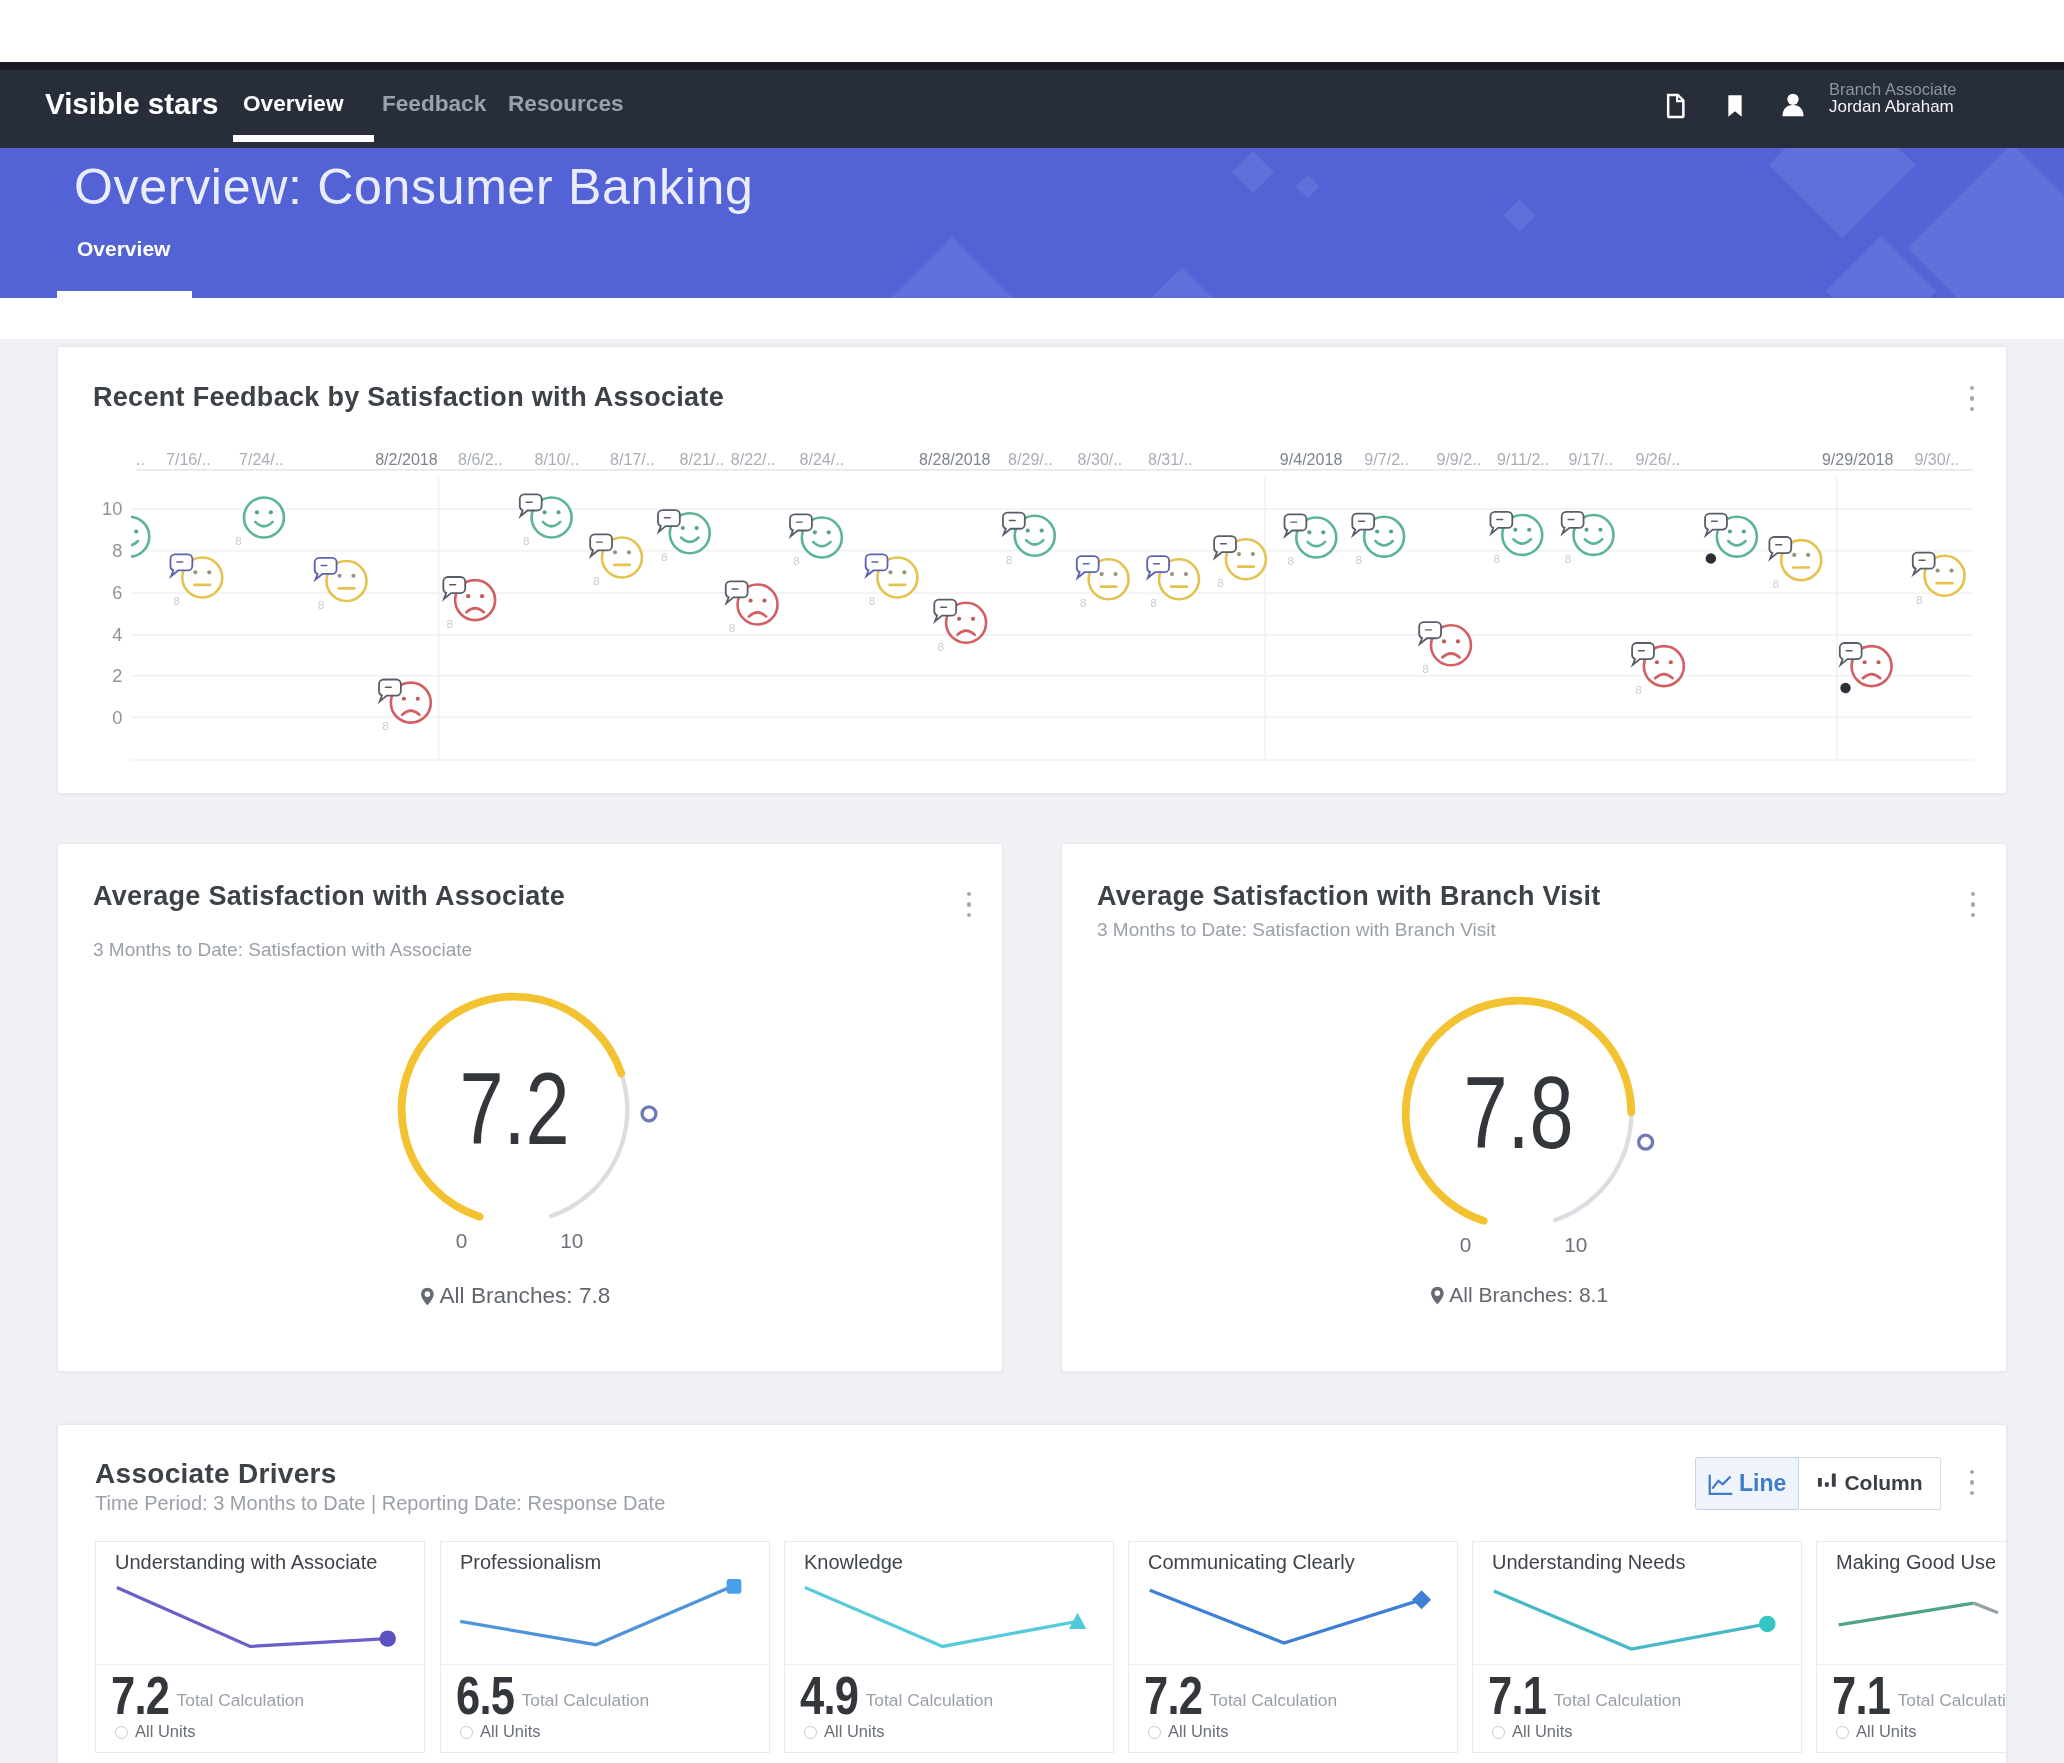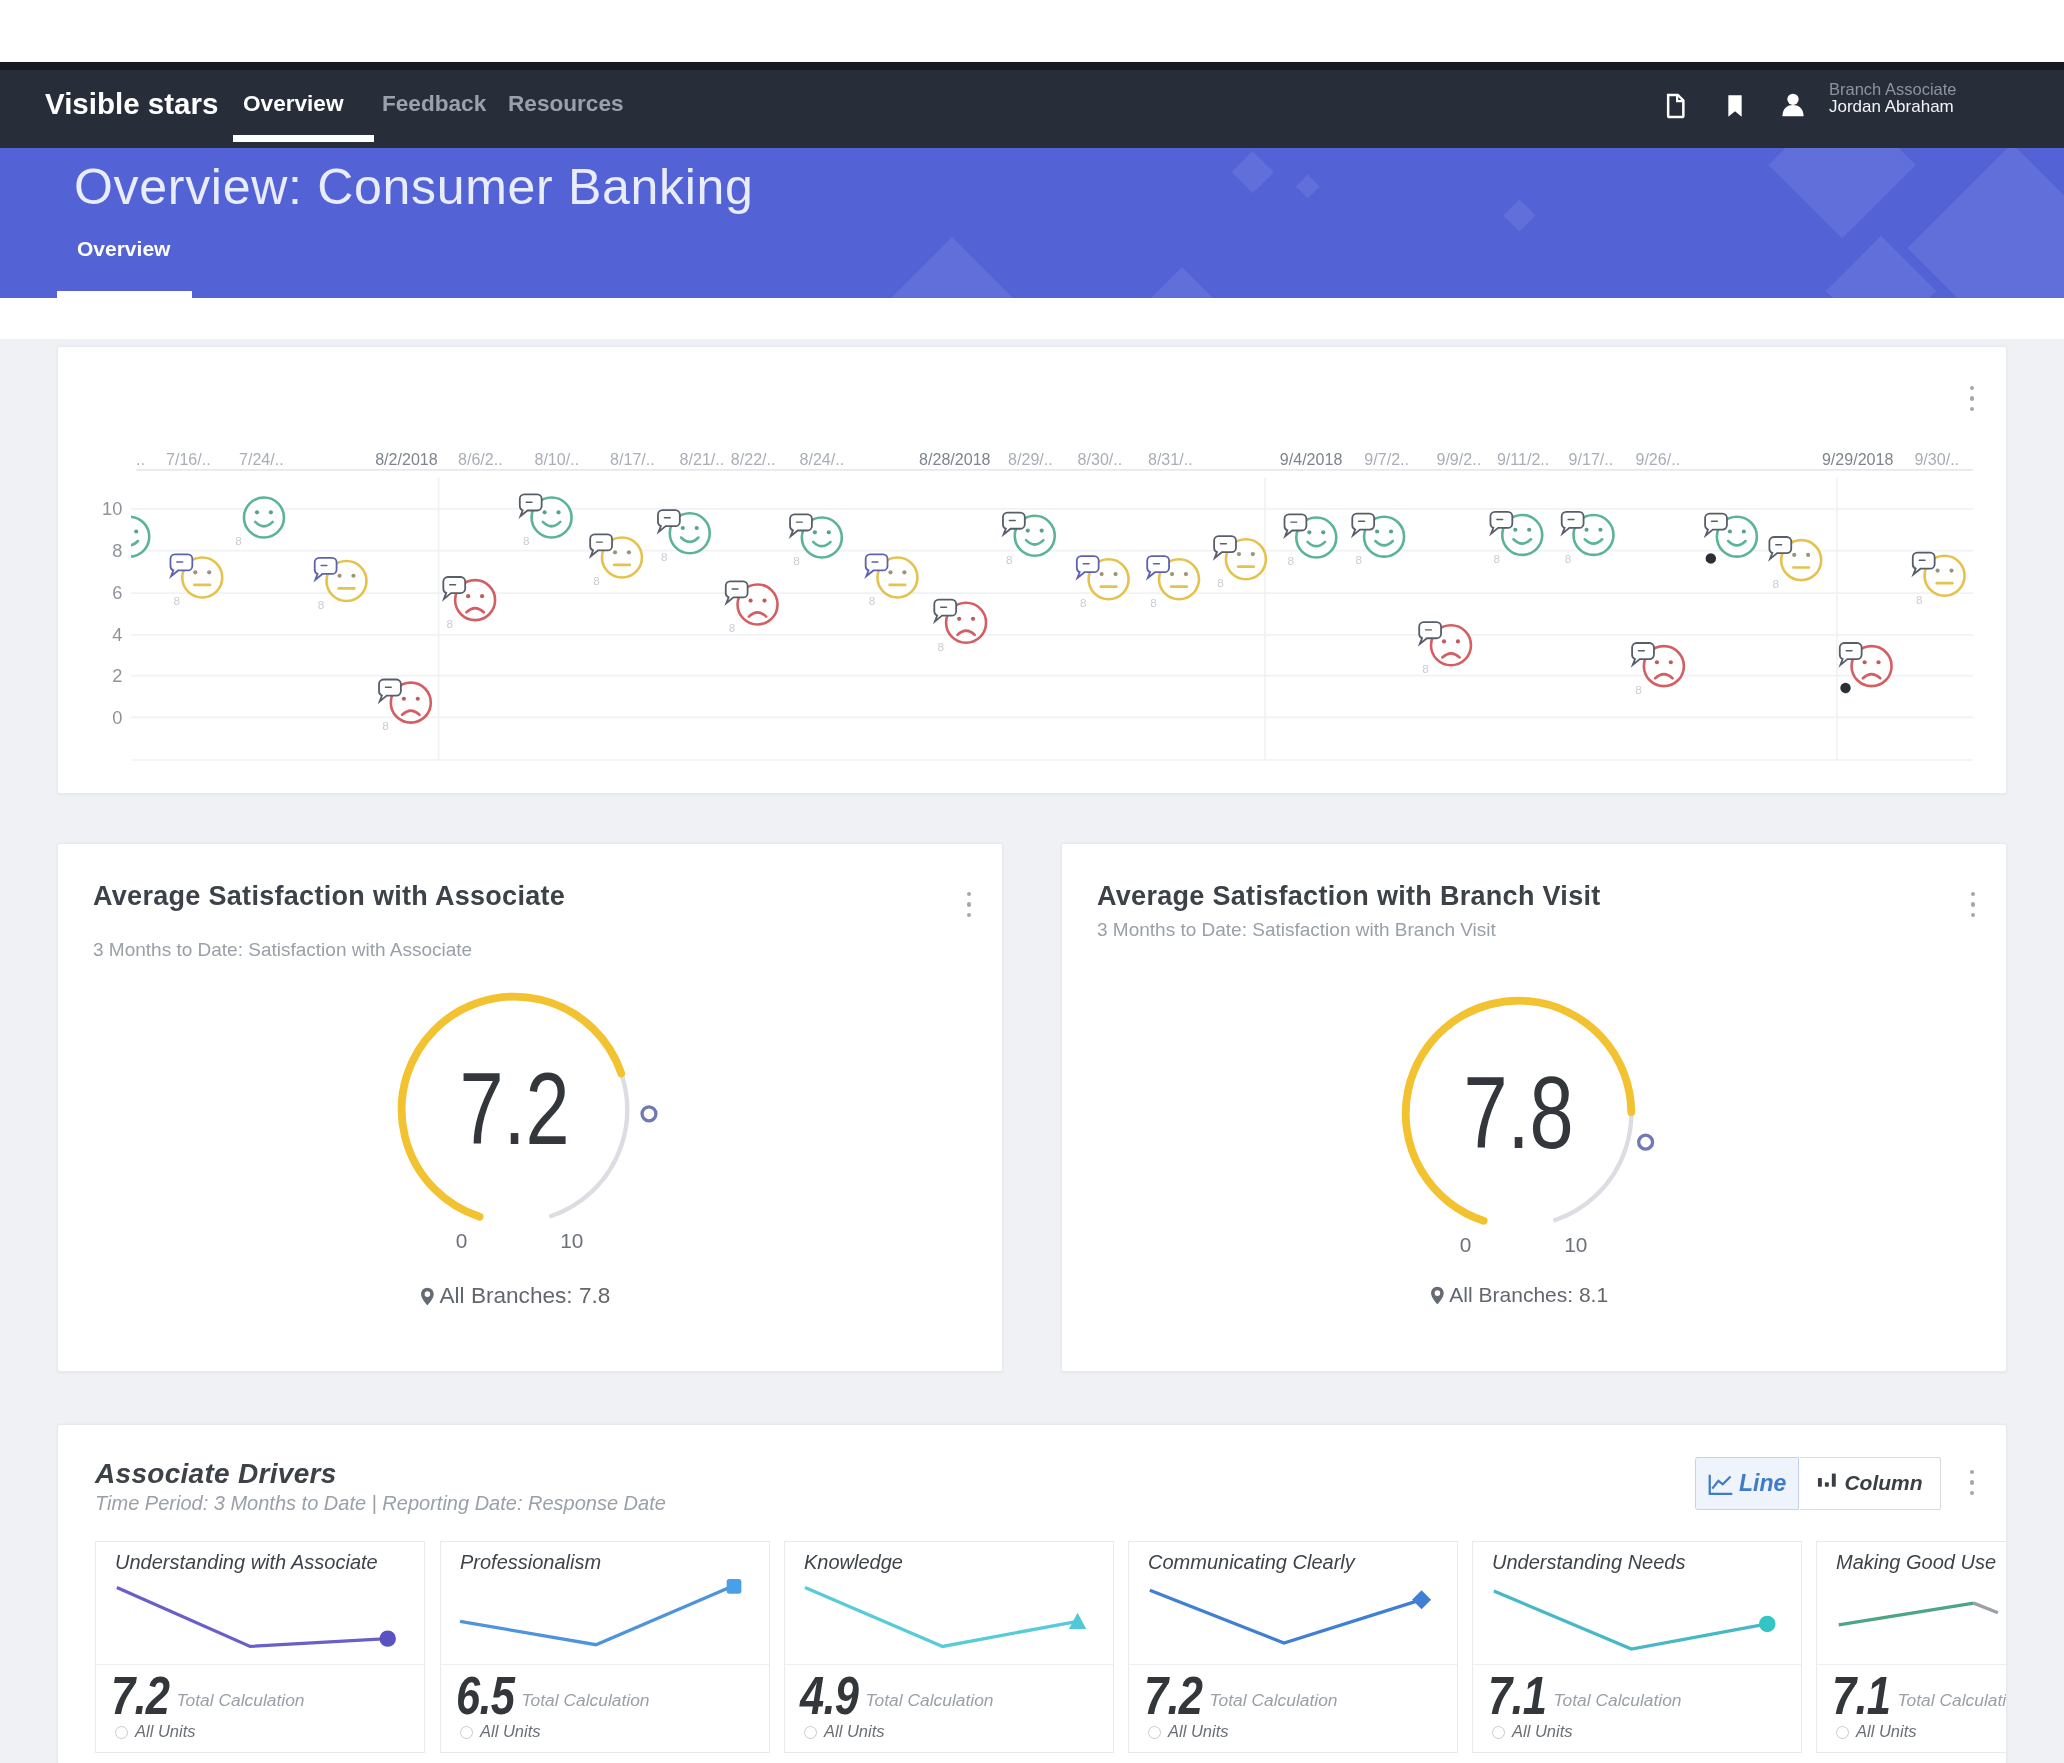--- a/index.html
+++ b/index.html
@@ -66,20 +66,21 @@
     <div class="diamond" style="left:904px; top:109px; width:96px; height:96px;"></div>
     <div class="diamond" style="left:1156px; top:130px; width:52px; height:52px;"></div>
     <div class="abs" style="left:74px; top:10.4px; font-size:50px; font-weight:400; color:#e9edfb; letter-spacing:0.7px;">Overview: Consumer Banking</div>
     <div class="abs" style="left:77px; top:89px; font-size:21px; font-weight:700; color:#ffffff;">Overview</div>
     <div class="abs" style="left:57px; top:143px; width:135px; height:7px; background:#ffffff;"></div>
   </div>
 
   <div class="abs" id="graybg"></div>
 
   <div class="card" style="left:57px; top:346px; width:1950px; height:448px;">
+    <div class="cardtitle" style="left:35px; top:35px;">Recent Feedback by Satisfaction with Associate</div>
     <div class="dots" style="left:1912px; top:39px;">
         <span></span>
         <span></span>
         <span></span>
       </div>
     <svg width="1950" height="448" viewBox="0 0 2244 515" style="position:absolute;left:0;top:0;" font-family="Liberation Sans, sans-serif">
       <defs>
         <g id="smG">
           <circle r="23" fill="#fff" stroke="#5cb496" stroke-width="3"></circle>
           <circle cx="-8" cy="-6" r="2.4" fill="#55a488"></circle>
@@ -261,21 +262,21 @@
       <text x="236" y="330" font-size="24" fill="#6d727a" text-anchor="middle">10</text>
     </svg>
     <div class="abs" style="left:0; top:439px; width:914px; text-align:center; font-size:21px; color:#62676e;">
       <svg width="14.8" height="19" viewBox="0 0 18 24" style="vertical-align:-2.6px;">
           <path d="M9 1 C4.6 1 1 4.6 1 9 c0 6 8 14 8 14 s8 -8 8 -14 c0 -4.4 -3.6 -8 -8 -8 z M9 12.5 a3.5 3.5 0 1 1 0 -7 a3.5 3.5 0 0 1 0 7 z" fill="#666b73"></path>
         </svg>
       All Branches: 8.1
     </div>
   </div>
 
-  <div class="card" style="left:57px; top:1424px; width:1950px; height:340px; overflow:hidden; border-bottom:none;font-style:italic;">
+  <div class="card" style="left:57px; top:1424px; width:1950px; height:340px; overflow:hidden; border-bottom:none;">
     <div class="cardtitle" style="left:37px; top:33px; font-size:28px;">Associate Drivers</div>
     <div class="cardsub" style="left:37px; top:67px; font-size:20px;">Time Period: 3 Months to Date | Reporting Date: Response Date</div>
     <div class="dots" style="left:1912px; top:45px;">
         <span></span>
         <span></span>
         <span></span>
       </div>
 
     <div class="abs" style="left:1637px; top:32px; width:104px; height:53px; background:#eef3fc; border:1.3px solid #c5d2ea; border-radius:2.6px 0 0 2.6px; text-align:center; line-height:50px; font-size:23px; font-weight:700; color:#3e7cc7;">
       <svg width="26" height="22.6" viewBox="0 0 30 26" style="vertical-align:-4.3px; margin-right:5.2px;">

